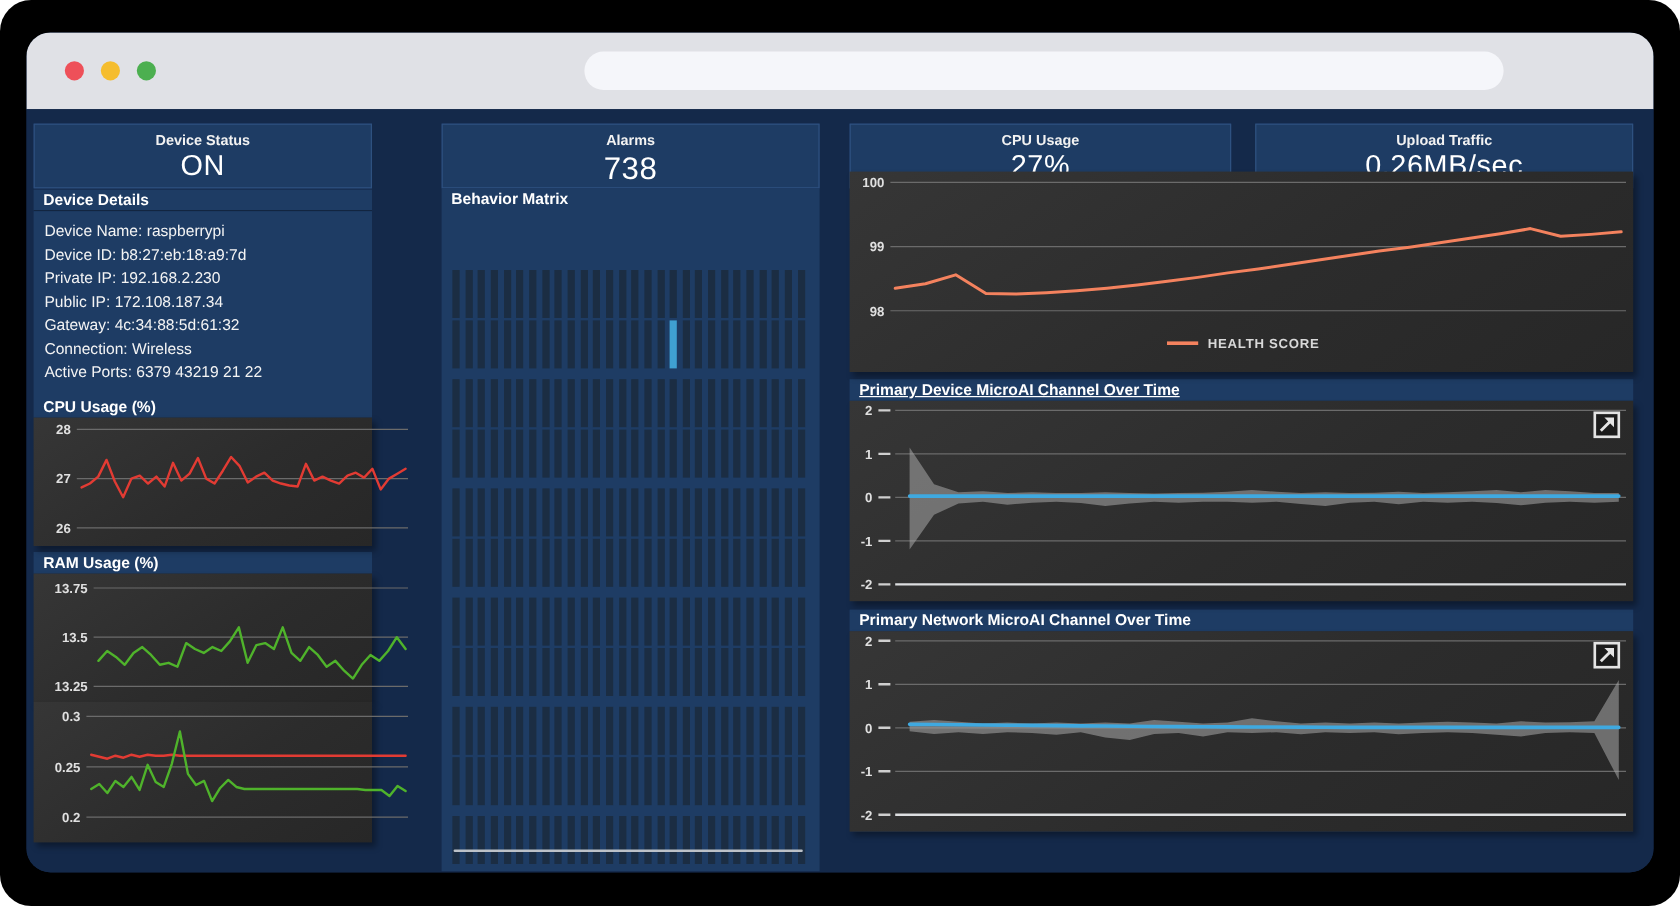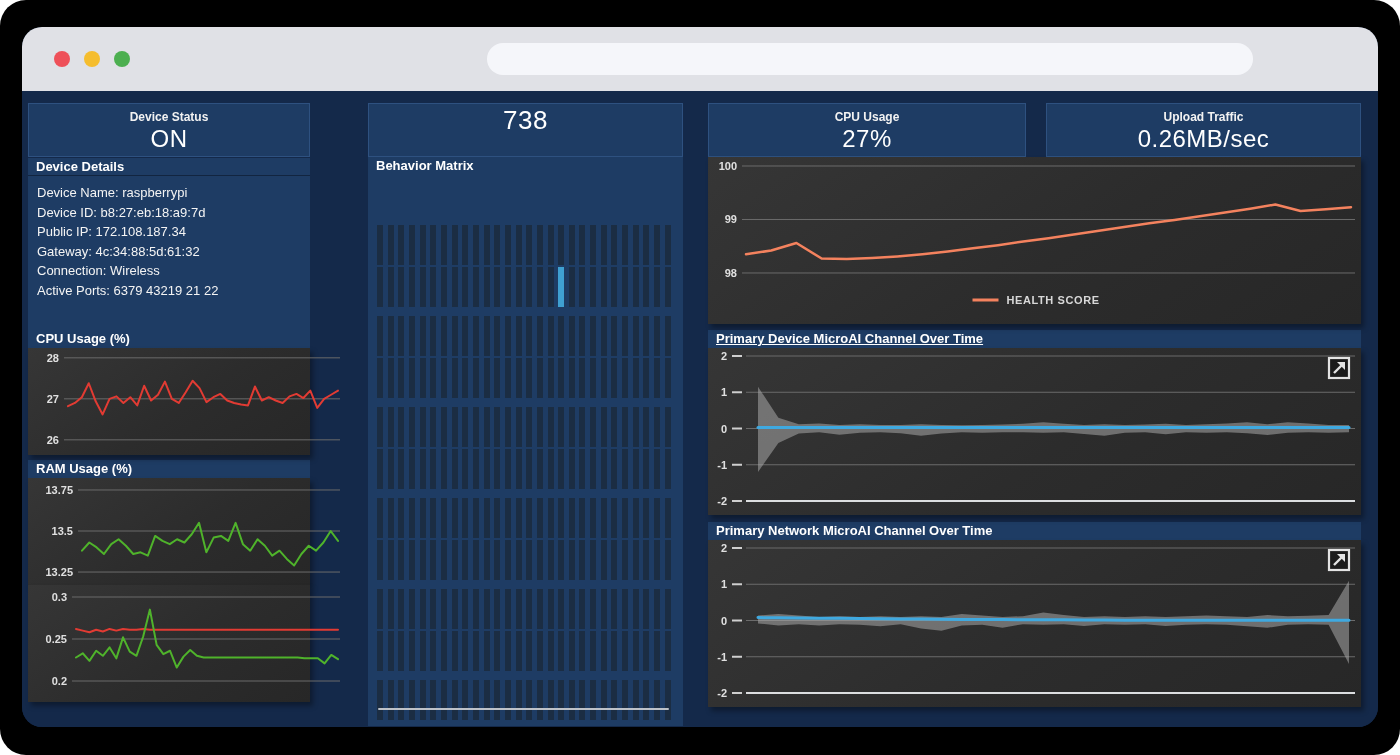--- a/index.html
+++ b/index.html
@@ -48,21 +48,21 @@
 
   .chartbox{
     position:relative;background:linear-gradient(145deg,#363636 0%,#2c2c2c 55%,#272727 100%);
     box-shadow:3px 4px 5px rgba(0,0,0,0.35);
   }
   .h107{height:107px;} .h117{height:117px;} .h167{height:167px;}
   .mt5{margin-top:5px;} .mt6{margin-top:6px;text-decoration:underline;} .mt7{margin-top:7px;}
   .cpu-strip{margin-top:0;}
 
   
-  .statrow{position:relative;height:66px;}
+  .statrow{position:relative;height:52px;}
   .statrow .statbox{position:absolute;top:12px;margin-top:0;}
   .statrow .s1{left:0;width:318px;}
   .statrow .s2{left:338px;width:315px;}
 
   
   .bm-panel{position:relative;height:551px;background:#1e3c64;overflow:hidden;}
   .bm-grid{position:absolute;left:9px;right:12px;top:50px;}
   .bm-row{display:flex;justify-content:space-between;height:40px;}
   .bm-row.gap-s{margin-bottom:2px;}
   .bm-row.gap-l{margin-bottom:9px;}
@@ -93,20 +93,21 @@
       <div class="col col1">
         <div class="statbox">
           <div class="lab">Device Status</div>
           <div class="val">ON</div>
         </div>
 
         <div class="strip details-strip">Device Details</div>
         <div class="details-body" id="device-details">
             <div>Device Name: raspberrypi</div>
             <div>Device ID: b8:27:eb:18:a9:7d</div>
+            <div>Private IP: 192.168.2.230</div>
             <div>Public IP: 172.108.187.34</div>
             <div>Gateway: 4c:34:88:5d:61:32</div>
             <div>Connection: Wireless</div>
             <div>Active Ports: 6379 43219 21 22</div>
           </div>
 
         <div class="strip cpu-strip">CPU Usage (%)</div>
         <div class="chartbox h107"><svg width="318" height="107">
               <line x1="36" y1="9.839080459770052" x2="312" y2="9.839080459770052" stroke="#6b6b6b" stroke-width="1"></line>
               <text x="31" y="13.839080459770052" text-anchor="end" fill="#e0e0e0" font-size="11px" font-weight="bold" font-family="&quot;Liberation Sans&quot;,sans-serif">28</text>
@@ -135,20 +136,21 @@
               <text x="39" y="58.00646087580762" text-anchor="end" fill="#e0e0e0" font-size="11px" font-weight="bold" font-family="&quot;Liberation Sans&quot;,sans-serif">0.25</text>
               <line x1="44" y1="96.00215362526919" x2="312" y2="96.00215362526919" stroke="#6b6b6b" stroke-width="1"></line>
               <text x="39" y="100.00215362526919" text-anchor="end" fill="#e0e0e0" font-size="11px" font-weight="bold" font-family="&quot;Liberation Sans&quot;,sans-serif">0.2</text>
               <polyline points="48,43.92749461593683 54.717948717948715,45.60732232591529 61.43589743589744,47.28715003589376 68.15384615384616,44.767408470926064 74.87179487179488,46.447236180904525 81.58974358974359,43.92749461593683 88.3076923076923,45.60732232591529 95.02564102564102,43.92749461593683 101.74358974358975,44.767408470926064 108.46153846153847,44.767408470926064 115.17948717948717,43.92749461593683 121.8974358974359,44.767408470926064 128.6153846153846,44.767408470926064 135.33333333333331,44.767408470926064 142.05128205128204,44.767408470926064 148.76923076923077,44.767408470926064 155.4871794871795,44.767408470926064 162.2051282051282,44.767408470926064 168.92307692307693,44.767408470926064 175.64102564102564,44.767408470926064 182.35897435897434,44.767408470926064 189.07692307692307,44.767408470926064 195.7948717948718,44.767408470926064 202.51282051282053,44.767408470926064 209.23076923076923,44.767408470926064 215.94871794871796,44.767408470926064 222.66666666666666,44.767408470926064 229.3846153846154,44.767408470926064 236.10256410256412,44.767408470926064 242.82051282051282,44.767408470926064 249.53846153846155,44.767408470926064 256.2564102564103,44.767408470926064 262.974358974359,44.767408470926064 269.6923076923077,44.767408470926064 276.4102564102564,44.767408470926064 283.12820512820514,44.767408470926064 289.84615384615387,44.767408470926064 296.56410256410254,44.767408470926064 303.28205128205127,44.767408470926064 310,44.767408470926064" fill="none" stroke="#e23b33" stroke-width="2" stroke-linejoin="round" stroke-linecap="round"></polyline>
               <polyline points="48,72.4845656855707 54.717948717948715,68.28499641062454 61.43589743589744,75.84422110552762 68.15384615384616,65.76525484565687 74.87179487179488,70.80473797559225 81.58974358974359,62.40559942569994 88.3076923076923,73.32447954055993 95.02564102564102,52.32663316582915 101.74358974358975,66.6051687006461 108.46153846153847,70.80473797559225 115.17948717948717,51.486719310839916 121.8974358974359,24.60947595118453 128.6153846153846,59.885857860732244 135.33333333333331,69.12491026561378 142.05128205128204,65.76525484565687 148.76923076923077,82.5635319454415 155.4871794871795,71.64465183058148 162.2051282051282,64.92534099066765 168.92307692307693,70.80473797559225 175.64102564102564,72.4845656855707 182.35897435897434,72.4845656855707 189.07692307692307,72.4845656855707 195.7948717948718,72.4845656855707 202.51282051282053,72.4845656855707 209.23076923076923,72.4845656855707 215.94871794871796,72.4845656855707 222.66666666666666,72.4845656855707 229.3846153846154,72.4845656855707 236.10256410256412,72.4845656855707 242.82051282051282,72.4845656855707 249.53846153846155,72.4845656855707 256.2564102564103,72.4845656855707 262.974358974359,72.4845656855707 269.6923076923077,72.4845656855707 276.4102564102564,73.32447954055993 283.12820512820514,73.32447954055993 289.84615384615387,73.32447954055993 296.56410256410254,78.36396267049533 303.28205128205127,69.96482412060301 310,74.16439339554917" fill="none" stroke="#4fb32b" stroke-width="2" stroke-linejoin="round" stroke-linecap="round"></polyline>
             </svg></div>
       </div>
 
       <div class="col col2">
         <div class="statbox">
+          <div class="lab">Alarms</div>
           <div class="val" style="font-size:26px;">738</div>
         </div>
 
         <div class="strip">Behavior Matrix</div>
         <div class="bm-panel">
           <div class="bm-grid" id="bm-grid">
               <div class="bm-row gap-s">
                 <span class="bm-bar" style="background: rgb(27, 45, 67);"></span>
                 <span class="bm-bar" style="background: rgb(27, 45, 67);"></span>
                 <span class="bm-bar" style="background: rgb(27, 45, 67);"></span>

